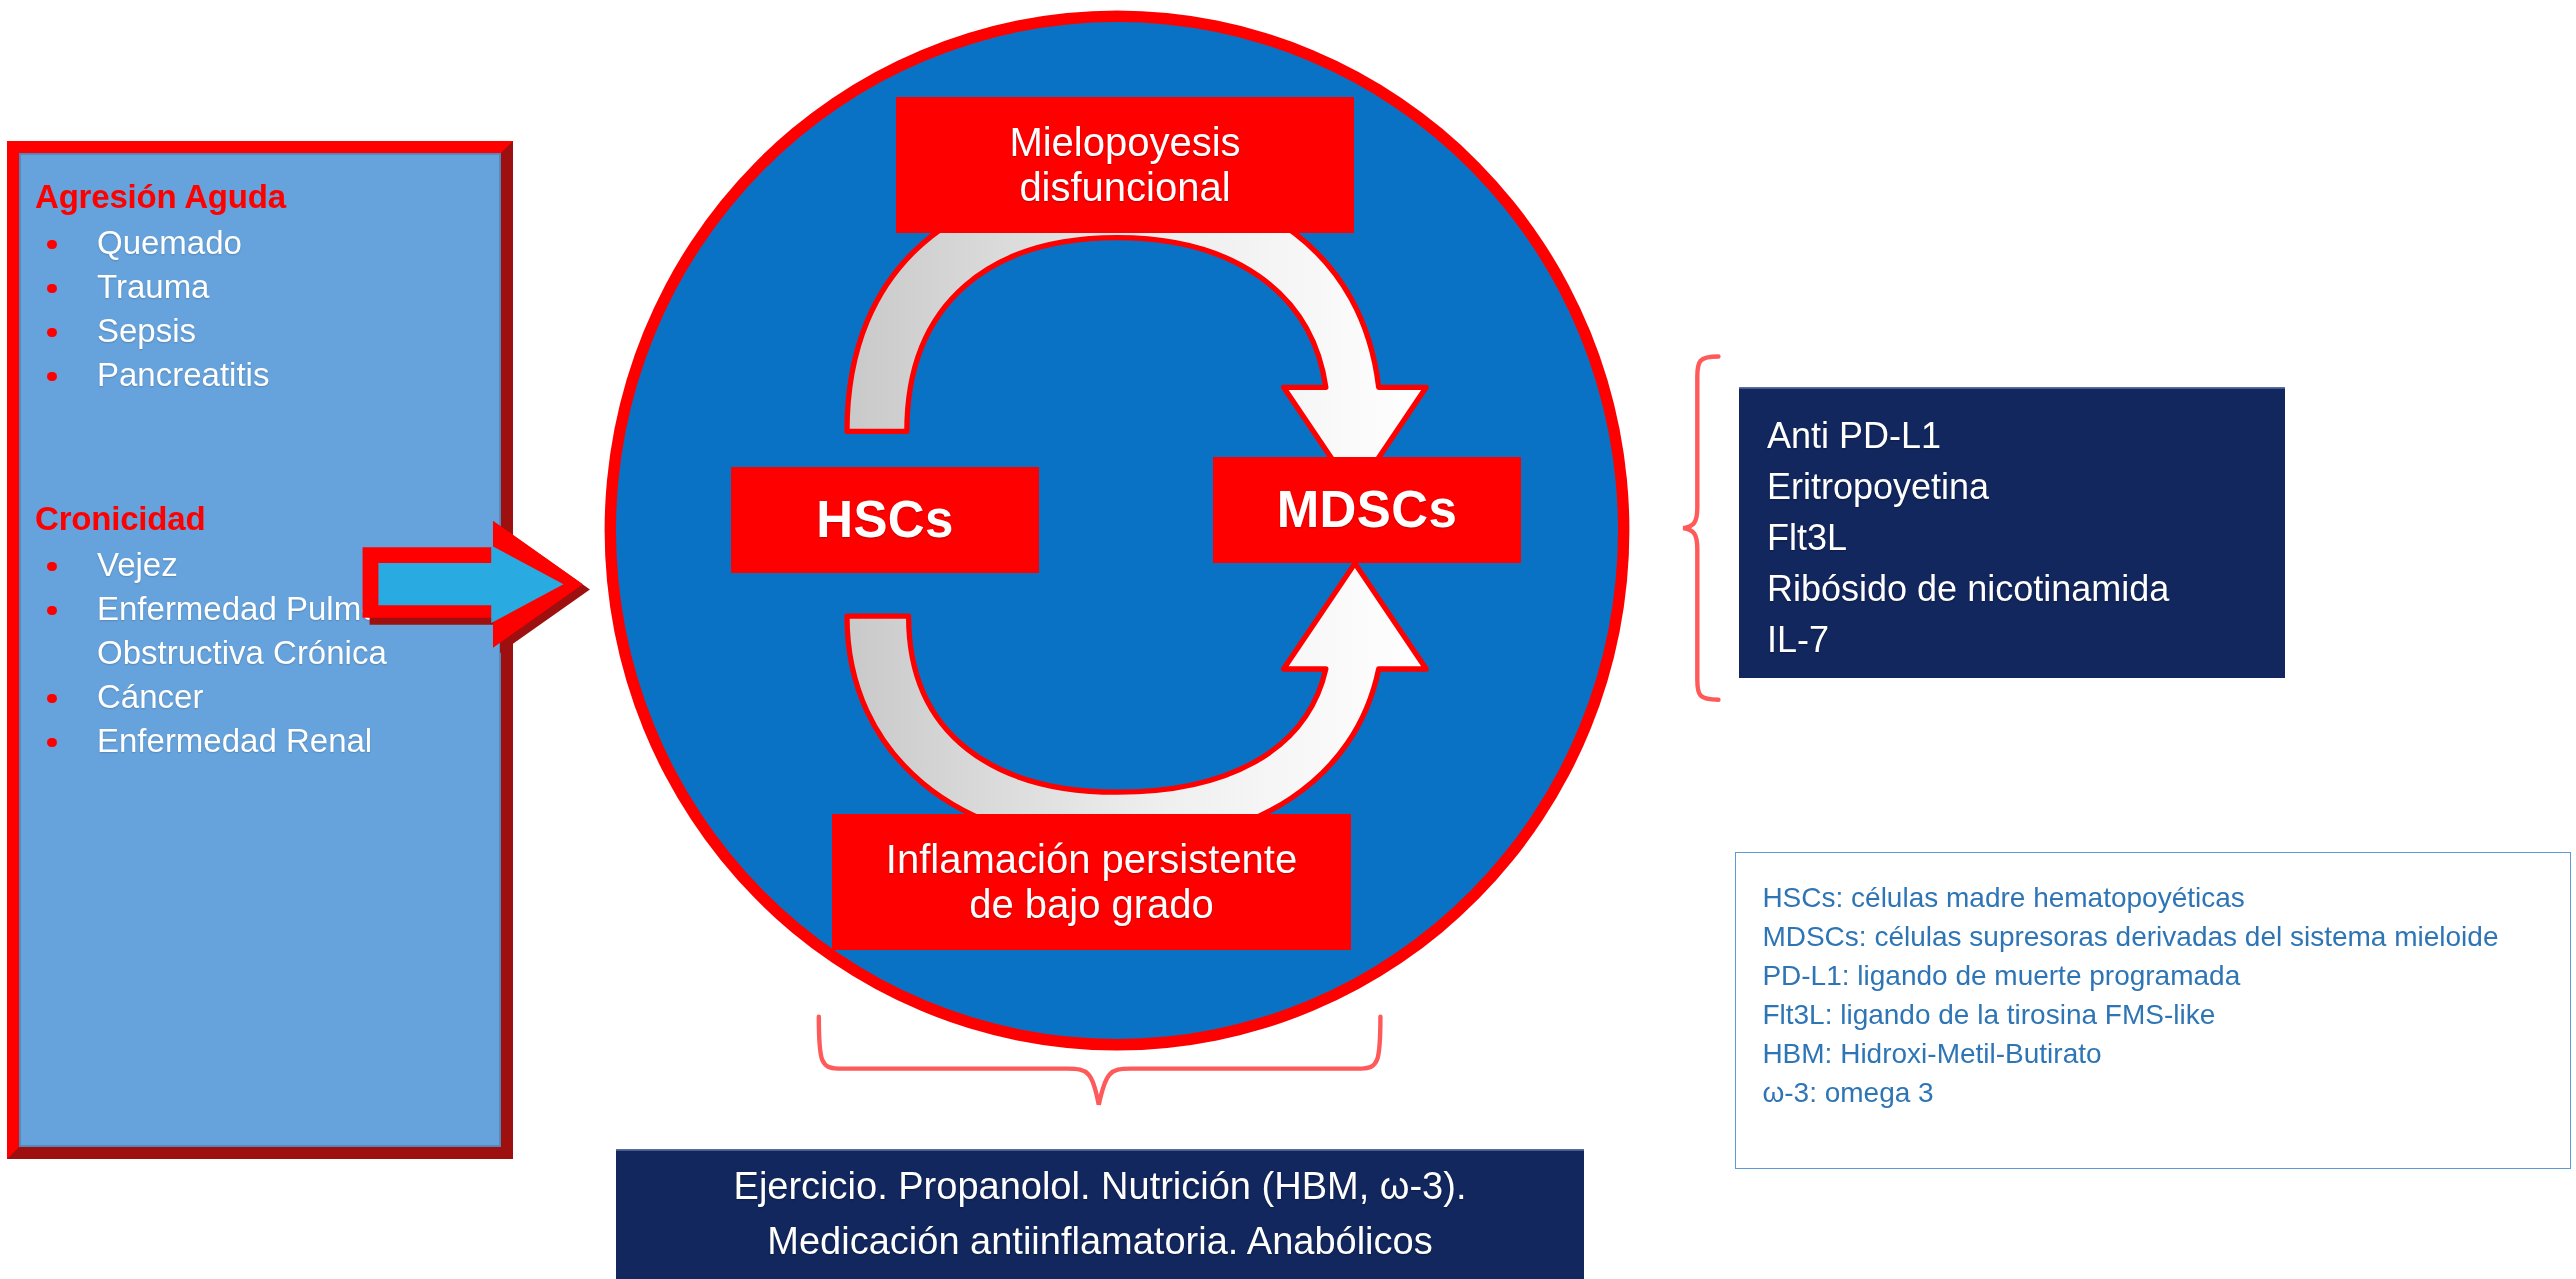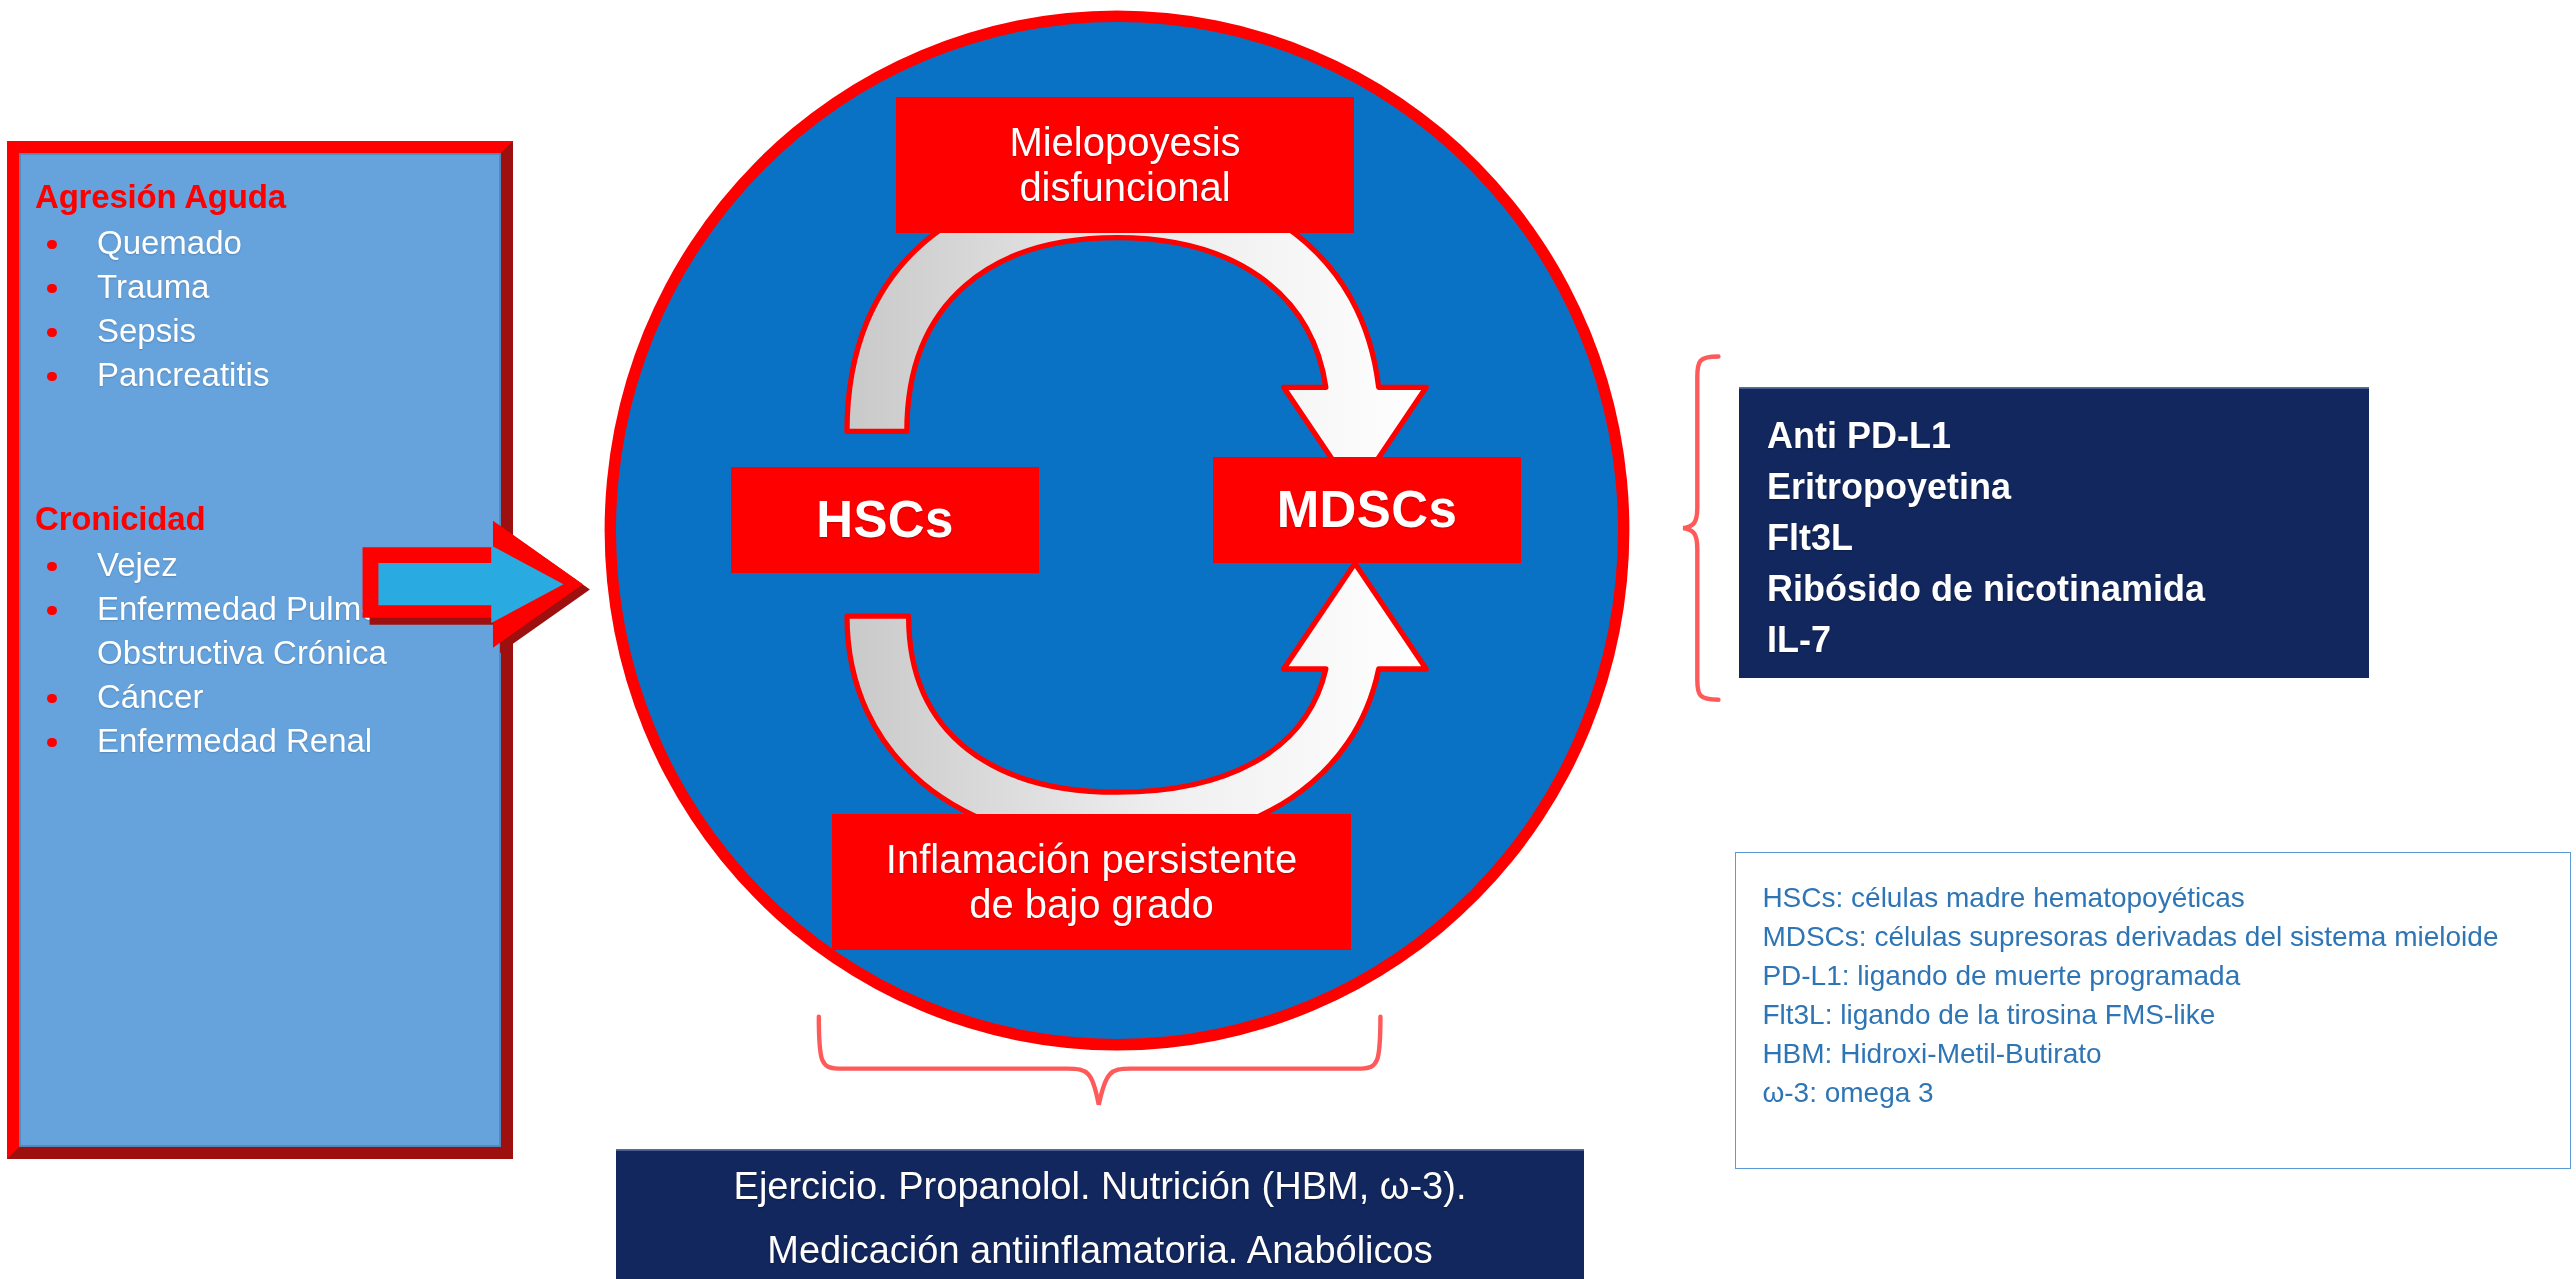--- a/index.html
+++ b/index.html
@@ -112,44 +112,42 @@
   
   .navy-box {
     position: absolute;
     background: #12275E;
     color: #FFFFFF;
     box-sizing: border-box;
     box-shadow: inset 0 1.8px 0 rgba(150,170,210,0.55);
   }
   #drug-box {
     left: 1739px; top: 387px;
-    width: 630px; height: 291px;
+    width: 546px; height: 291px;
     padding: 23px 0 0 28px;
-    font-weight: bold;
   }
   .drug-line {
     font-size: 36px;
     line-height: 51px;
     white-space: nowrap;
     text-shadow: 0 0.9px 1.8px rgba(0,0,0,0.3);
   }
   #therapy-box {
     left: 616px; top: 1149px;
     width: 968px; height: 130px;
     display: flex;
     flex-direction: column;
     align-items: center;
     justify-content: center;
   }
   .therapy-line {
     font-size: 38px;
     line-height: 55px;
     white-space: nowrap;
     text-shadow: 0 0.9px 1.8px rgba(0,0,0,0.3);
-    margin-top: 9px;
   }
 
   
   #legend-box {
     position: absolute;
     left: 1719px; top: 852px;
     width: 836px; height: 317px;
     background: #FFFFFF;
     border: 1.8px solid #5B9BD5;
     box-sizing: border-box;

